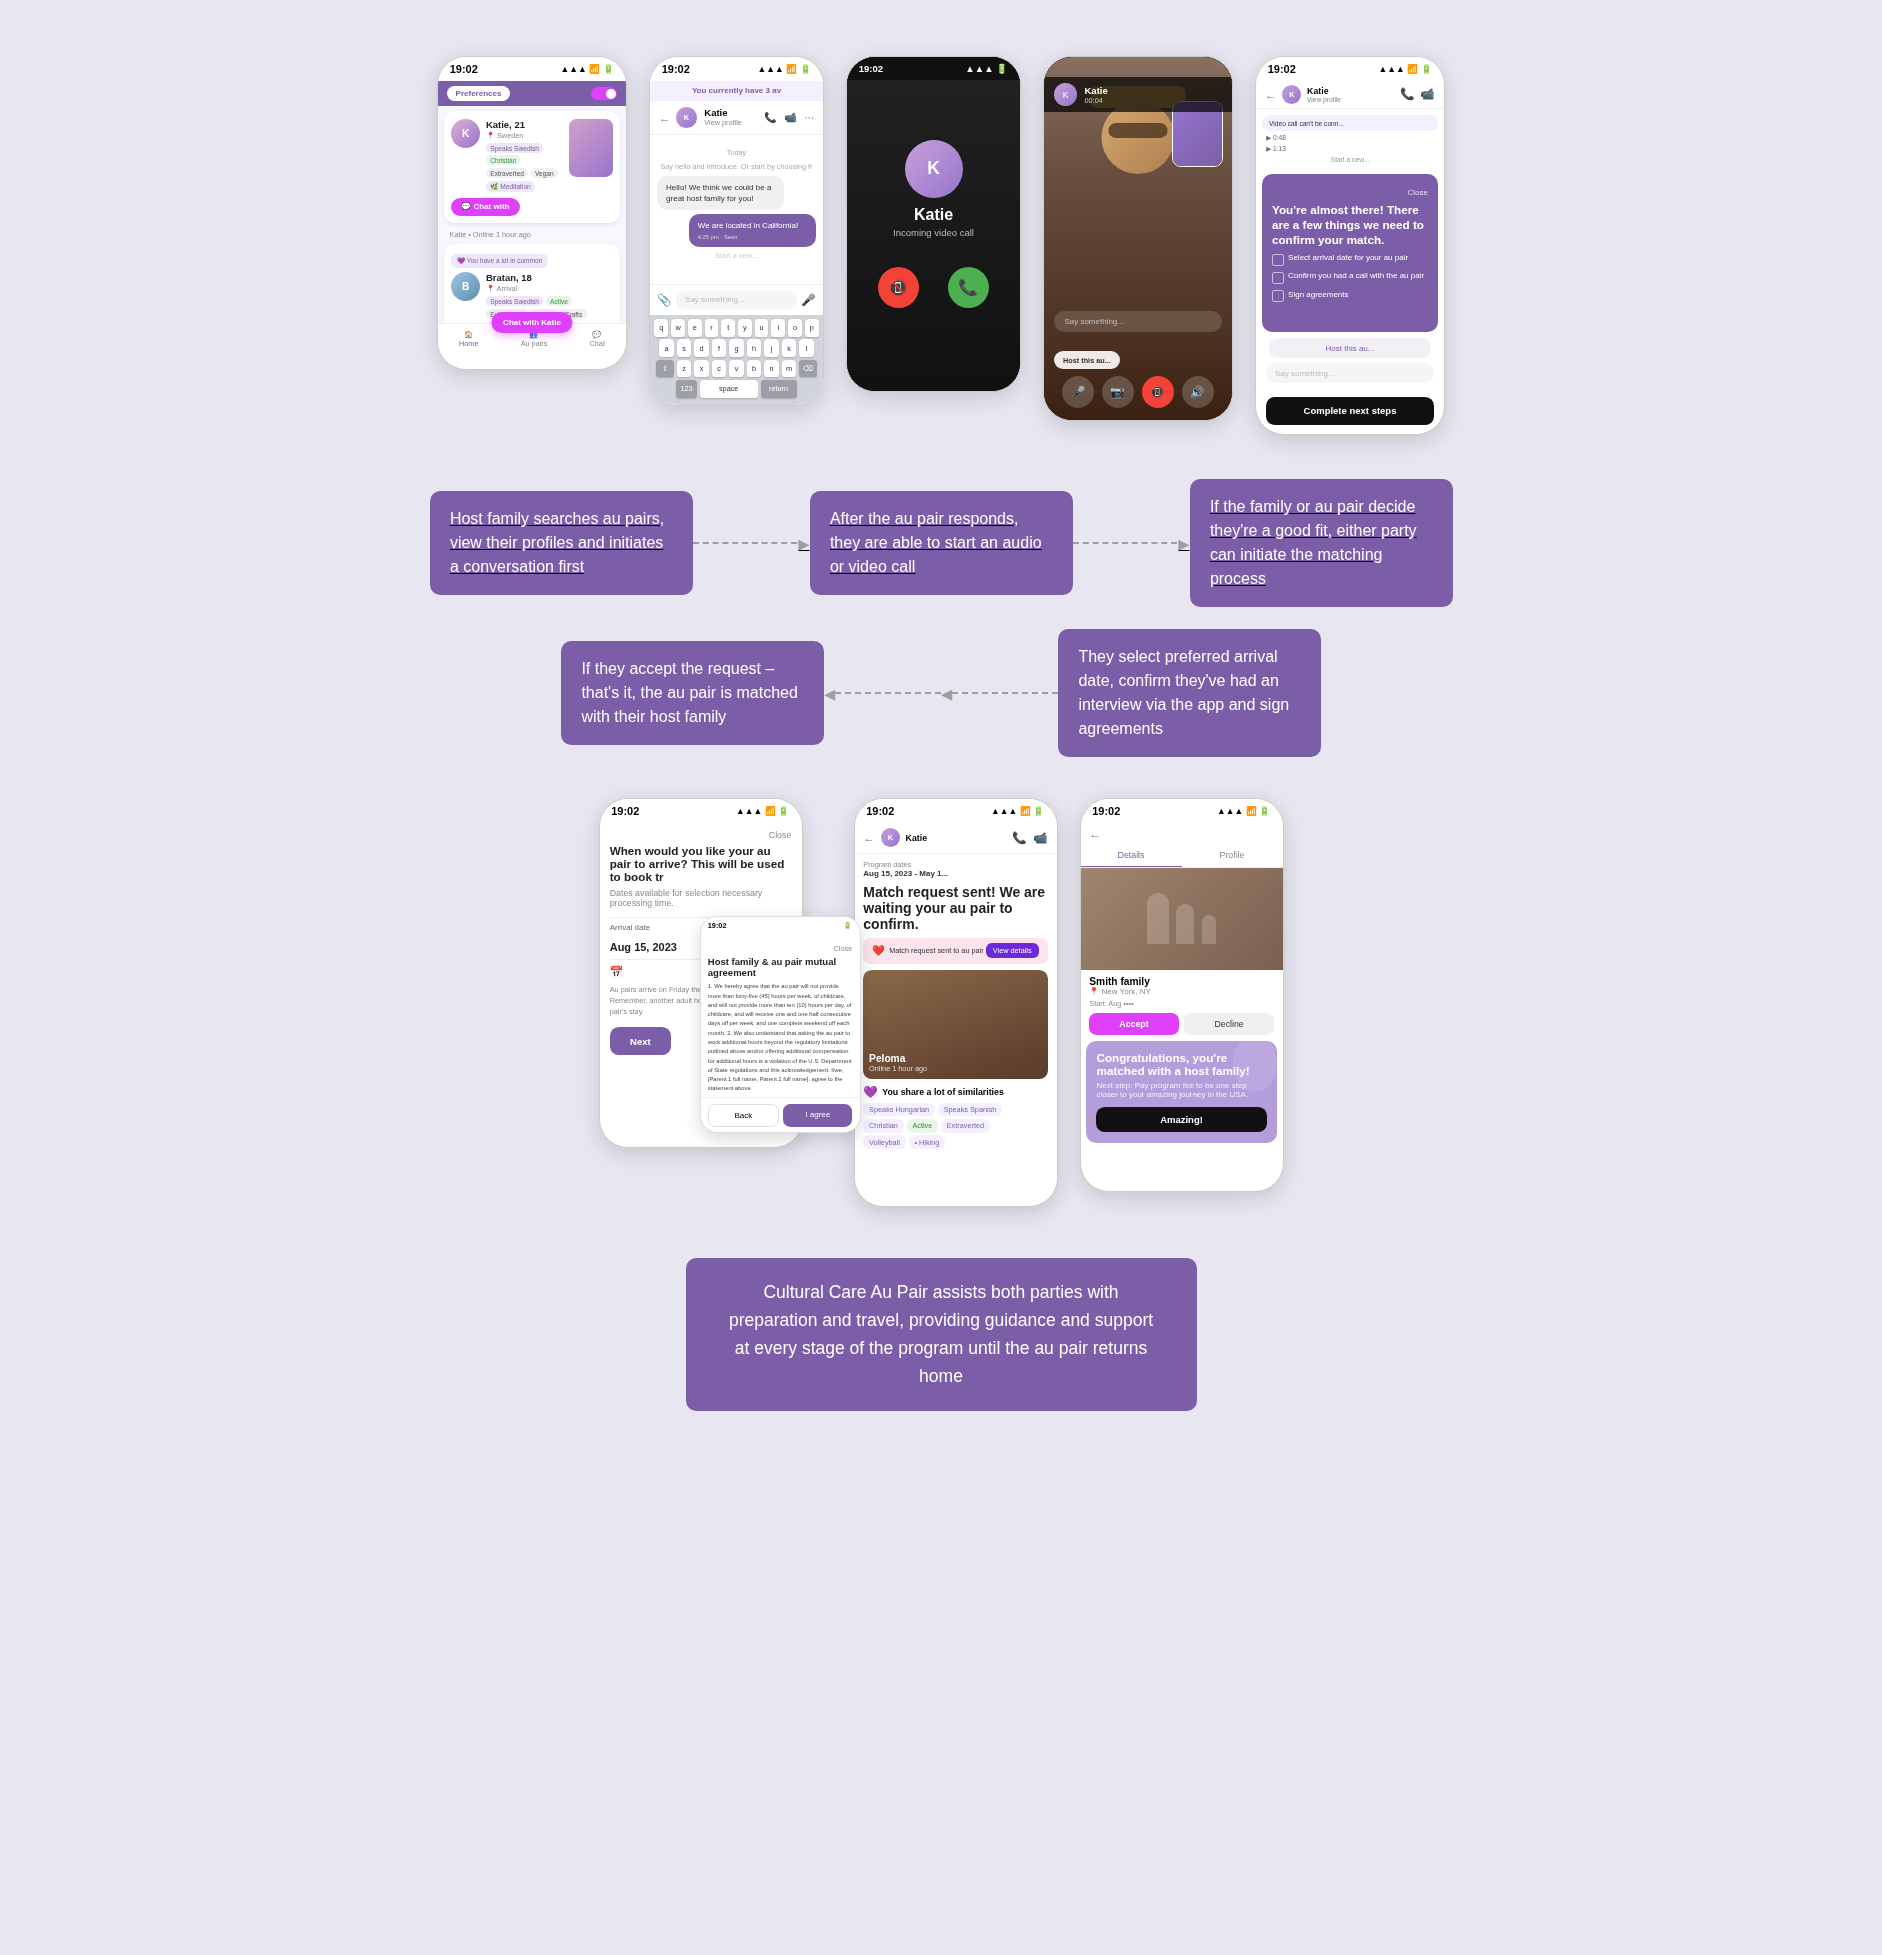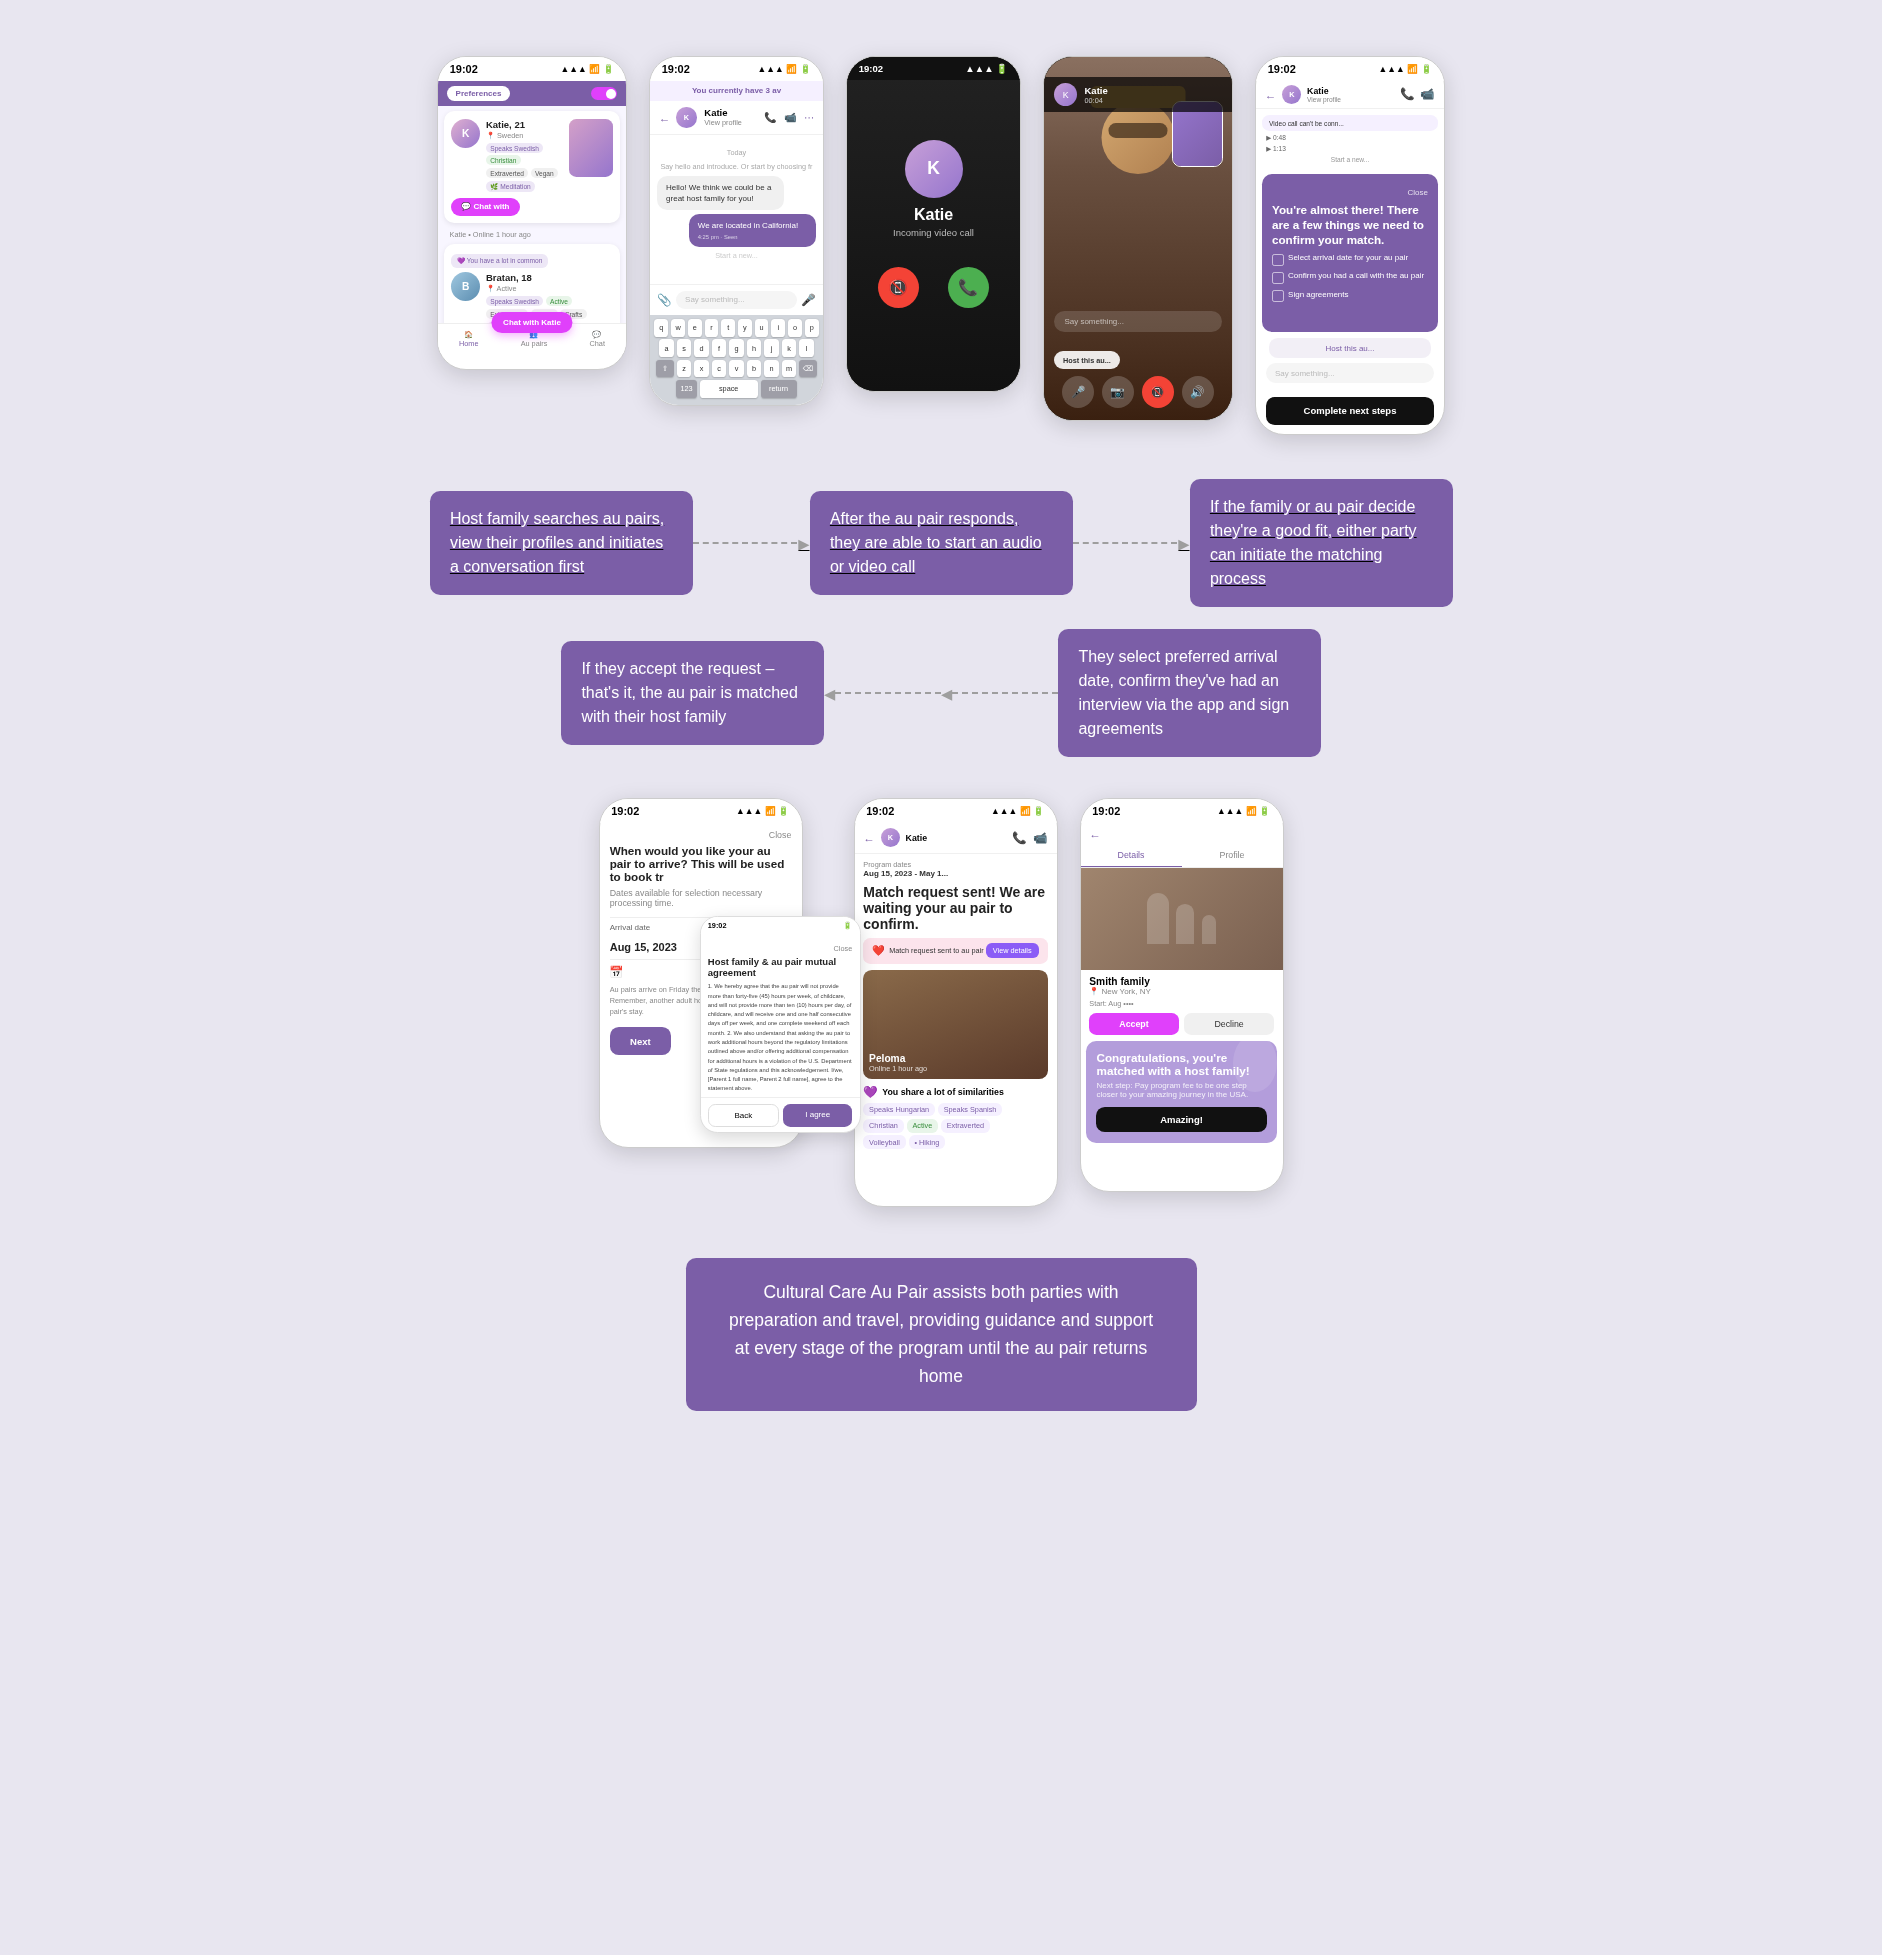--- a/index.html
+++ b/index.html
@@ -302,21 +302,21 @@
             </div>
 
             <div style="font-size:7.3px;color:#888;padding:1.5px 5.8px;margin-bottom:2.9px;">Katie • Online 1 hour ago</div>
 
             <div class="profile-card">
               <div class="common-badge">💜 You have a lot in common</div>
               <div style="display:flex;align-items:flex-start;gap:5.8px;margin-top:4.4px;">
                 <div class="avatar" style="background:linear-gradient(135deg,#a0c8e0,#5b8db0);">B</div>
                 <div style="flex:1;">
                   <div class="profile-name">Bratan, 18</div>
-                  <div class="profile-detail">📍 Active</div>
+                  <div class="profile-detail">📍 Arrival</div>
                   <div class="tag-row">
                     <span class="tag purple">Speaks Swedish</span>
                     <span class="tag active">Active</span>
                   </div>
                   <div class="tag-row">
                     <span class="tag">Extraverted</span>
                     <span class="tag">Vegan</span>
                     <span class="tag">Crafts</span>
                   </div>
                   <div class="tag-row">
@@ -702,21 +702,21 @@
 
         <div style="padding:0 8.8px;margin-bottom:5.8px;">
           <div style="font-size:14px;font-weight:700;color:#222;">Match request sent! We are waiting your au pair to confirm.</div>
         </div>
 
         <div style="margin:0 8.8px 5.8px;background:#fce4ec;border-radius:7.3px;padding:5.8px 8.8px;display:flex;justify-content:space-between;align-items:center;">
           <div style="display:flex;align-items:center;gap:4.4px;">
             <span style="color:#e91e63;font-size:10.2px;">❤️</span>
             <span style="font-size:7.3px;color:#333;">Match request sent to au pair</span>
           </div>
-          <button style="background:#8b5cf6;color:#fff;border:none;border-radius:5.8px;padding:2.9px 7.3px;font-size:7.3px;">View details</button>
+          <button style="background:#6d28d9;color:#fff;border:none;border-radius:5.8px;padding:2.9px 7.3px;font-size:7.3px;">View details</button>
         </div>
 
         <div style="margin:0 8.8px 5.8px;height:109px;background:linear-gradient(160deg,#8a6a4a 0%,#5a3a2a 100%);border-radius:8.8px;display:flex;align-items:flex-end;padding:5.8px;">
           <div>
             <div style="color:#fff;font-size:10.2px;font-weight:700;">Peloma</div>
             <div style="color:rgba(255,255,255,0.8);font-size:7.3px;">Online 1 hour ago</div>
           </div>
         </div>
 
         <div style="padding:0 8.8px;">

